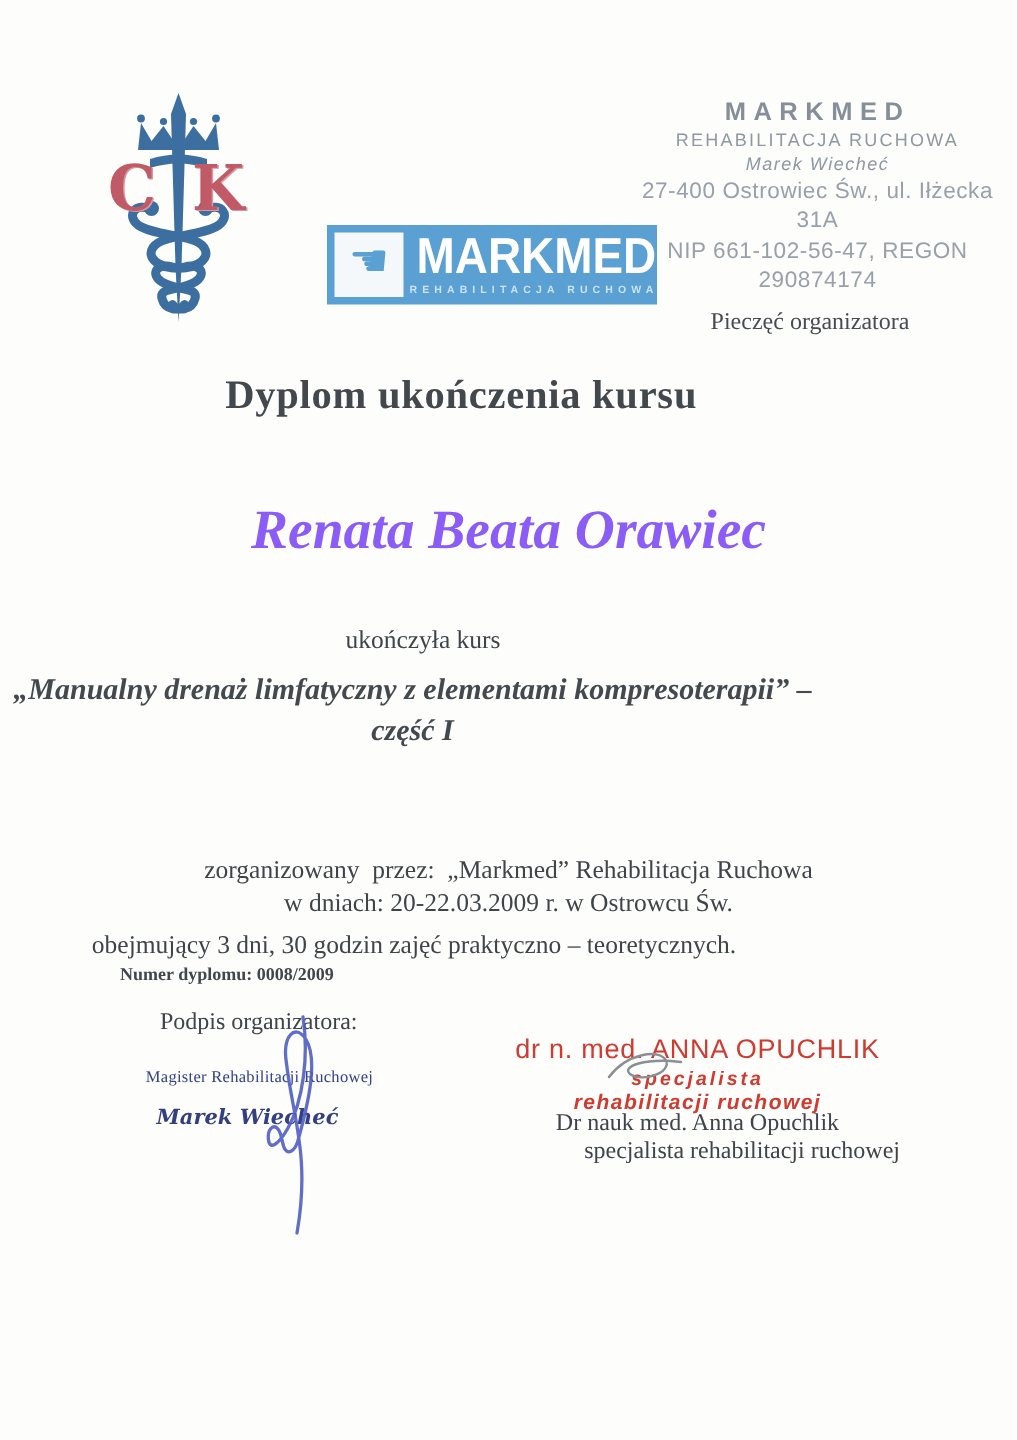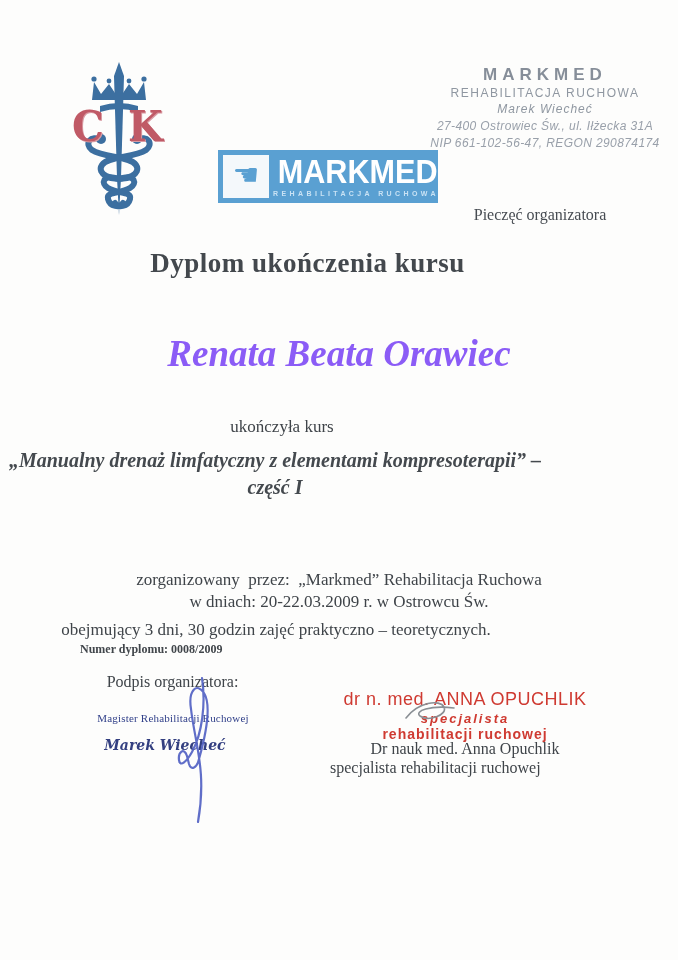--- a/index.html
+++ b/index.html
@@ -26,21 +26,21 @@
 
   
   .corner-stamp {
     left:412px; top:64px; width:266px; text-align:center;
     font-family:"Liberation Sans", sans-serif; color:#8f97a1;
     line-height:1.25;
   }
   .corner-stamp .l1 { font-size:17px; font-weight:bold; letter-spacing:5px; color:#868e99; }
   .corner-stamp .l2 { font-size:12px; letter-spacing:1.5px; margin-top:1px; }
   .corner-stamp .l3 { font-size:12px; font-style:italic; letter-spacing:1px; margin-top:1px; }
-  .corner-stamp .l4, .corner-stamp .l5 { font-size:12px; letter-spacing:.4px; margin-top:2px; color:#99a0aa;font-style:italic; }
+  .corner-stamp .l4, .corner-stamp .l5 { font-size:15px; letter-spacing:.4px; margin-top:2px; color:#99a0aa; }
 
   
   .markmed { left:218px; top:150px; width:220px; height:53px;
     background:#5aa0d2; display:flex; align-items:center; padding:5px; }
   .markmed .hand-box { width:46px; height:43px; background:#f4f8fb;
     display:flex; align-items:center; justify-content:center; flex:0 0 auto; }
   .markmed .hand-glyph { font-family:"DejaVu Sans", sans-serif; font-size:30px;
     color:#5aa0d2; line-height:1; transform:translateY(-2px); }
   .markmed .text-col { flex:1; text-align:center; padding-left:4px; }
   .markmed .brand { font-family:"Liberation Sans", sans-serif; font-weight:bold;
@@ -73,24 +73,24 @@
     font-size:14px; font-style:italic; font-weight:bold; color:#333f80;
     font-family:"DejaVu Serif", serif; }
   .pen-signature { left:150px; top:676px; width:90px; height:148px; }
 
   .sig-right-caption { left:330px; top:673px; width:270px; text-align:center;
     font-size:16px; white-space:pre-wrap; }
   .red-stamp { left:330px; top:689px; width:270px; text-align:center;
     font-family:"Liberation Sans", sans-serif; color:#cf3a31; line-height:1.2; }
   .red-stamp .r1 { font-size:18px; font-weight:normal; letter-spacing:.5px; }
   .red-stamp .r2 { font-size:13px; font-weight:bold; font-style:italic; letter-spacing:2px; }
-  .red-stamp .r3 { font-size:14px; font-weight:bold; letter-spacing:1px; }
+  .red-stamp .r3 { font-size:14px; font-weight:bold; font-style:italic; letter-spacing:1px; }
   .lect-squiggle { left:398px; top:696px; width:72px; height:30px; }
   .lect-name-1 { left:330px; top:740px; width:270px; text-align:center; font-size:16px; }
-  .lect-name-2 { left:330px; top:759px; width:270px; text-align:left; font-size:16px; }
+  .lect-name-2 { left:330px; top:759px; width:270px; text-align:right; font-size:16px; }
 </style>
 </head>
 <body>
 
 <div class="page">
 
   <div class="abs ck-logo">
     <svg width="120" height="160" viewBox="0 0 120 160">
 
       <path d="M59 2 L64 16 L61 118 L59 155 L57 118 L54 16 Z" fill="#3c6fa0"></path>

